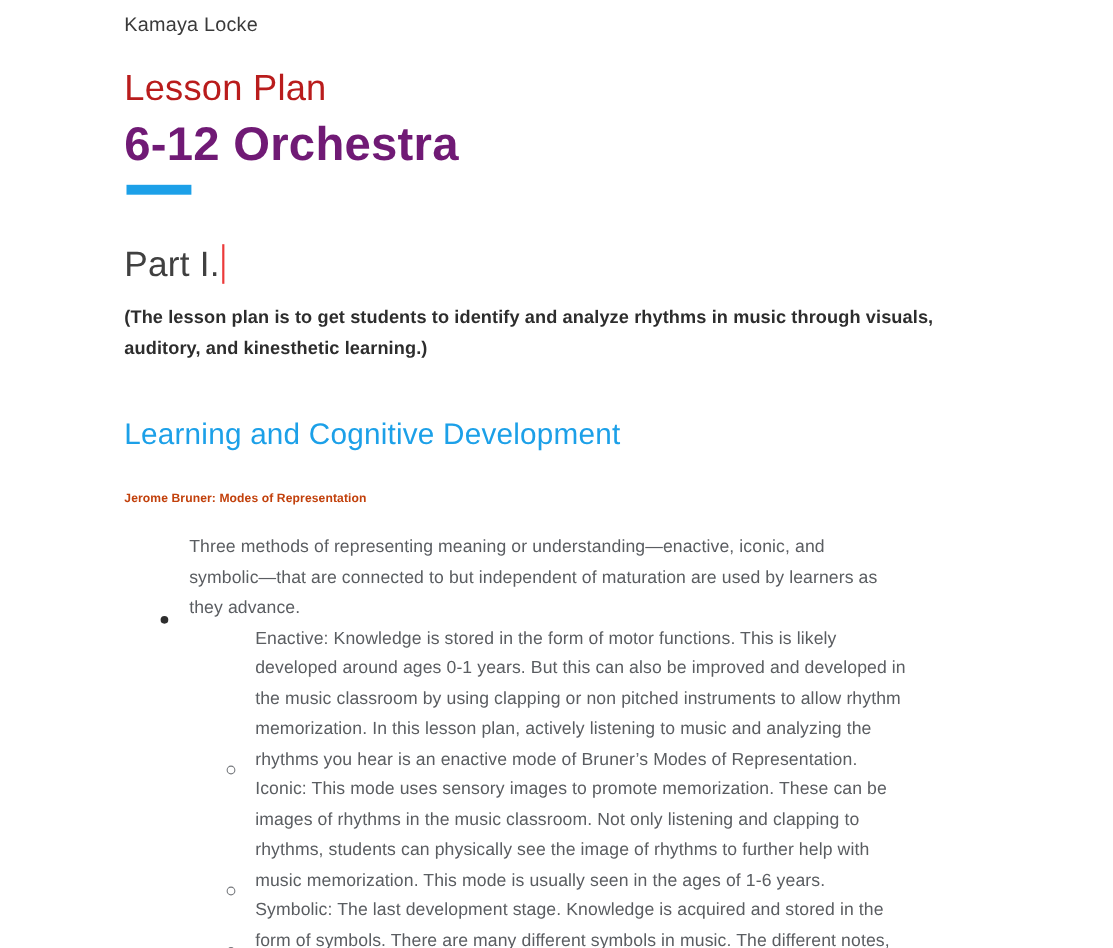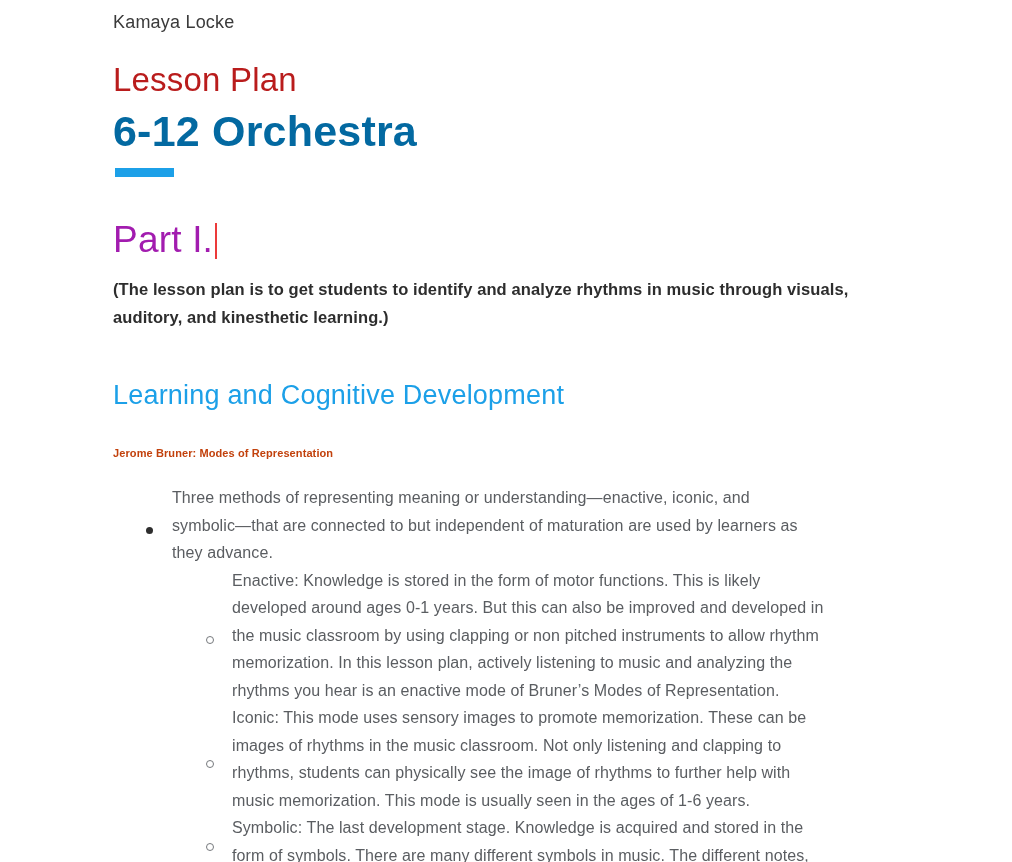--- a/index.html
+++ b/index.html
@@ -31,36 +31,36 @@
     line-height: 40px;
     font-weight: 400;
     color: #b91c1c;
     letter-spacing: 0.2px;
   }
   .doc-title {
     margin-top: 5px;
     font-size: 43px;
     line-height: 52px;
     font-weight: 700;
-    color: #0369a1;
+    color: #701a75;
     letter-spacing: 0.2px;
   }
   .accent-bar {
     margin-top: 11px;
     margin-left: 2px;
     width: 59px;
     height: 9px;
     background: #1ca0e8;
   }
   .part-heading {
     margin-top: 44px;
-    font-size: 37px;
+    font-size: 32px;
     line-height: 38px;
     font-weight: 400;
-    color: #a21caf;
+    color: #404040;
     letter-spacing: 0.2px;
   }
   .text-cursor {
     display: inline-block;
     width: 2px;
     height: 36px;
     margin-left: 2px;
     vertical-align: -7px;
     background: #ec3a3a;
     animation: blink 1.1s steps(1) infinite;
@@ -93,21 +93,21 @@
   }
   .bullet-list {
     margin-top: 19px;
     font-size: 16px;
     line-height: 27.5px;
     color: #5a5d61;
     letter-spacing: 0.1px;
   }
   .li {
     display: flex;
-    align-items: center;
+    align-items: flex-end;
   }
   .li .marker-box {
     flex: 0 0 26px;
     display: flex;
     justify-content: flex-start;
     padding-top: 10px;
   }
   .li.l1 { margin-left: 33px; }
   .li.l2 { margin-left: 93px; }
   .dot-filled {

